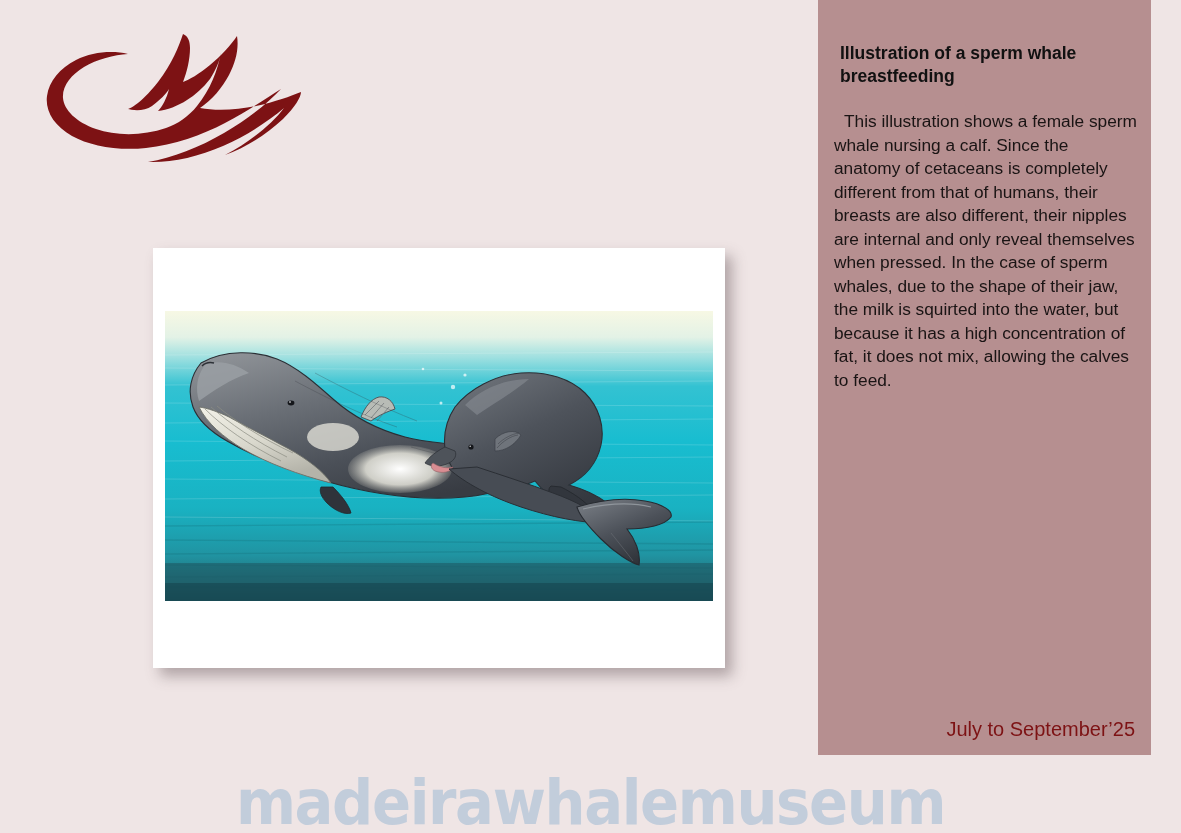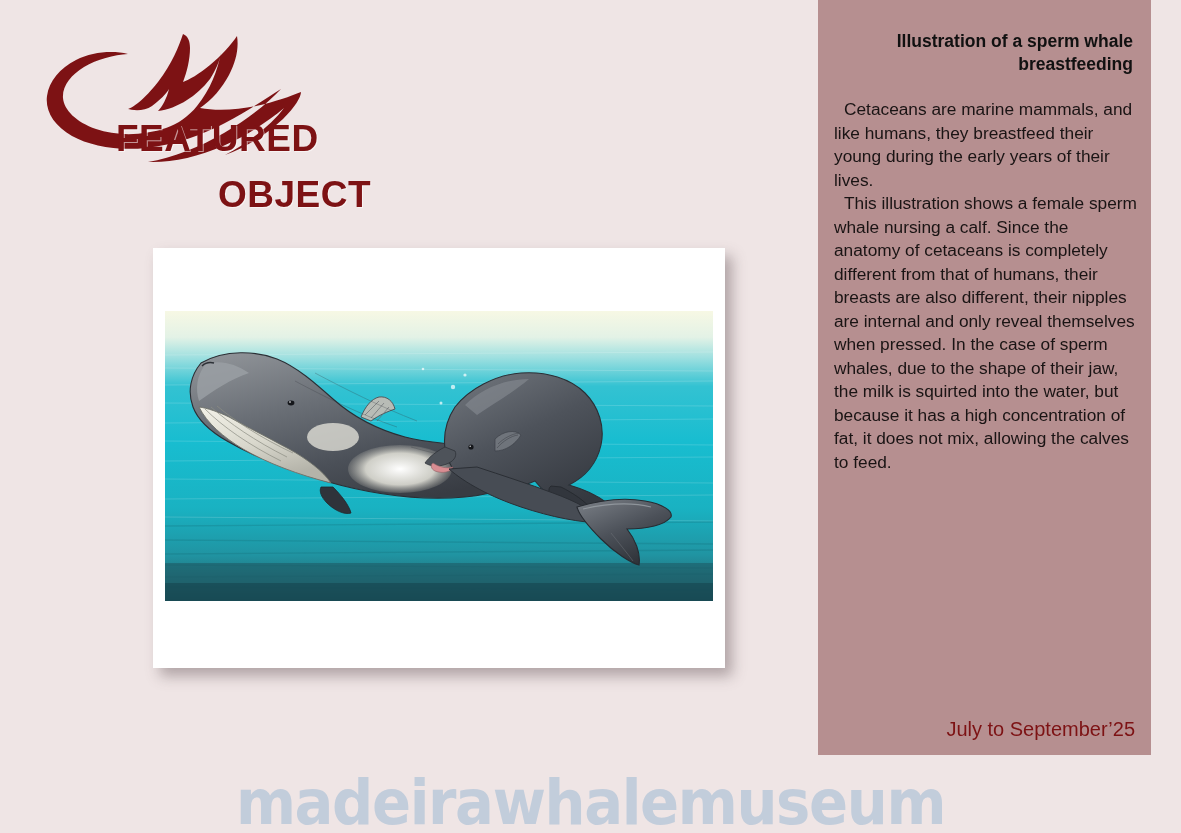--- a/index.html
+++ b/index.html
@@ -83,23 +83,23 @@
     width: 333px;
     height: 755px;
     background: #b68f90;
     box-sizing: border-box;
     padding: 30px 12px 0 16px;
   }
   #panel-title {
     font-size: 17.5px;
     font-weight: bold;
     color: #111111;
-    text-align: right;
+    text-align: left;
     line-height: 1.32;
-    margin: 0 6px 22px 6px;
+    margin: 12px 6px 22px 6px;
   }
   .panel-paragraph {
     font-size: 17.3px;
     color: #1a1414;
     line-height: 1.36;
     margin: 0;
     text-indent: 10px;
   }
   #panel-date {
     position: absolute;
@@ -143,22 +143,20 @@
              C134,121 162,111 185,99 C208,87 227,74 241,65
              C228,79 208,95 184,109 C160,123 132,134 108,138
              C130,139 158,133 183,122 C208,111 230,96 244,84
              C232,100 210,118 185,131 C205,124 227,110 243,95
              C255,83 261,73 261,68 C251,72 235,78 216,82
              C197,86 176,87 160,84 C172,76 182,64 189,51
              C196,38 199,24 197,12 C191,21 181,32 170,41
              C159,50 149,56 143,58 C147,48 150,35 150,24
              C150,17 148,12 143,10 Z" fill="#7d1214"></path>
   </svg>
-  <div class="logo-word" id="logo-word-featured">FEATURED</div>
-  <div class="logo-word" id="logo-word-object">OBJECT</div>
 </div>
 
 <div id="image-card">
   <div id="illustration">
     <svg viewBox="0 0 548 290" preserveAspectRatio="none">
       <defs>
         <linearGradient id="seaGrad" x1="0" y1="0" x2="0" y2="1">
           <stop offset="0%" stop-color="#f7f8e4"></stop>
           <stop offset="9%" stop-color="#e3f2e6"></stop>
           <stop offset="16%" stop-color="#9fe0e0"></stop>
@@ -311,18 +309,17 @@
                  C466,252 450,242 436,228 C424,216 414,204 412,196 Z" fill="url(#flukeGrad)" stroke="#272b31" stroke-width="1.1"></path>
         <path d="M418,198 C440,193 466,191 486,196" stroke="#9aa0a6" stroke-width="1.1" fill="none" opacity="0.8"></path>
         <path d="M446,222 C454,232 462,242 468,250" stroke="#6f747b" stroke-width="0.8" fill="none" opacity="0.6"></path>
       </g>
     </svg>
   </div>
 </div>
 
 <div id="info-panel">
   <div id="panel-title">Illustration of a sperm whale breastfeeding</div>
-  <p class="panel-paragraph">Cetaceans are marine mammals, and like humans, they breastfeed their young during the early years of their lives.</p>
   <p class="panel-paragraph">This illustration shows a female sperm whale nursing a calf. Since the anatomy of cetaceans is completely different from that of humans, their breasts are also different, their nipples are internal and only reveal themselves when pressed. In the case of sperm whales, due to the shape of their jaw, the milk is squirted into the water, but because it has a high concentration of fat, it does not mix, allowing the calves to feed.</p>
   <div id="panel-date">July to September’25</div>
 </div>
 
 <div id="watermark">madeirawhalemuseum</div>
 
 </body></html>

